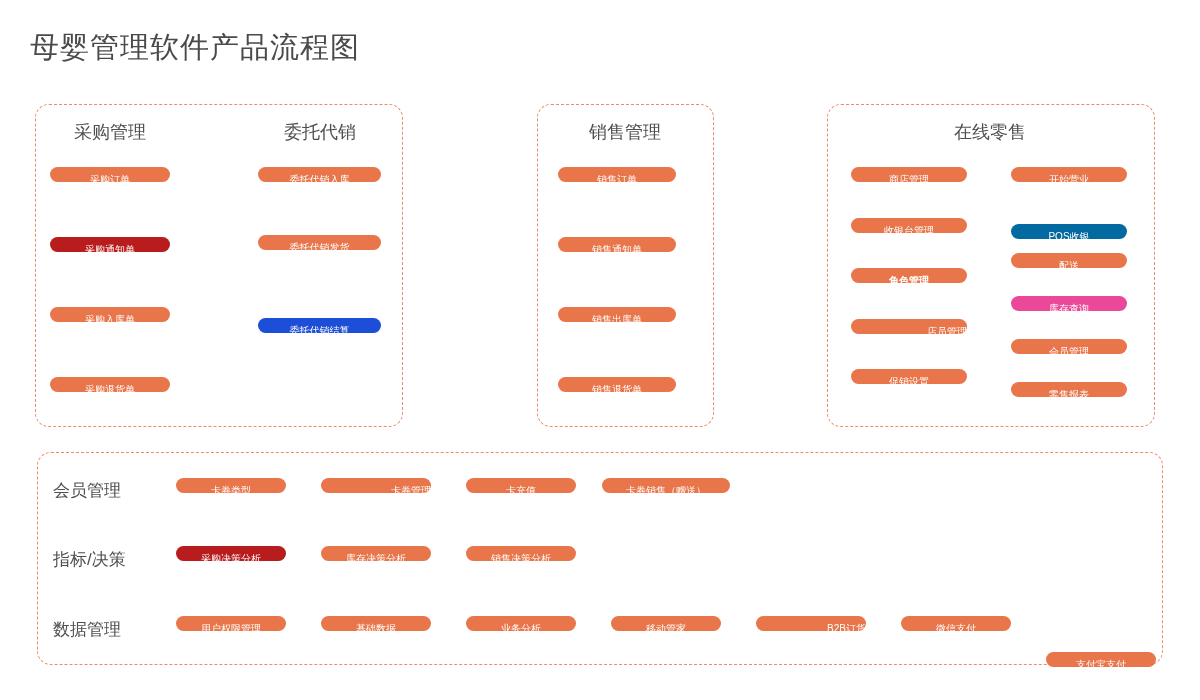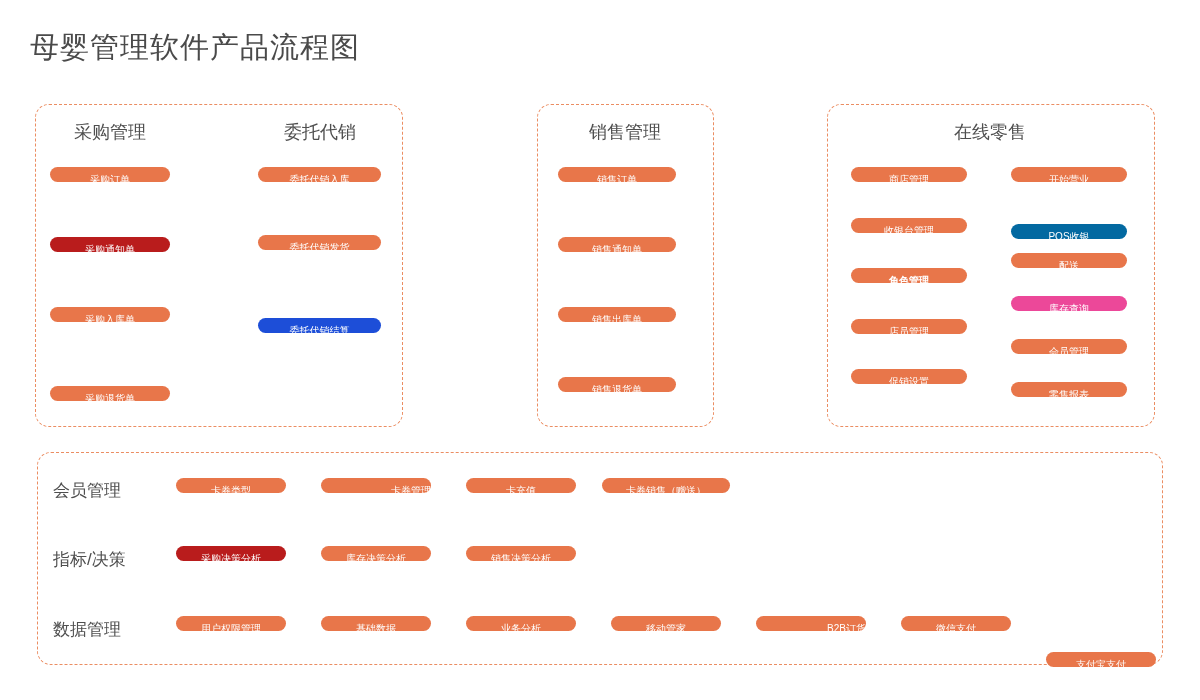--- a/index.html
+++ b/index.html
@@ -71,37 +71,37 @@
 <div id="canvas">
 
   <div class="page-title">母婴管理软件产品流程图</div>
 
   <div id="panels-root">
       <div class="panel" style="left: 35px; top: 104px; width: 368px; height: 323px;"></div>
       <div class="panel-title" style="left: 50px; top: 120px; width: 120px;">采购管理</div>
       <div class="pill" style="left: 50px; top: 167px; width: 120px; background: rgb(232, 118, 74);">采购订单</div>
       <div class="pill" style="left: 50px; top: 237px; width: 120px; background: #b91c1c;">采购通知单</div>
       <div class="pill" style="left: 50px; top: 307px; width: 120px; background: rgb(232, 118, 74);">采购入库单</div>
-      <div class="pill" style="left: 50px; top: 377px; width: 120px; background: rgb(232, 118, 74); margin-top: 9px;">采购退货单</div>
+      <div class="pill" style="left: 50px; top: 377px; width: 120px; background: rgb(232, 118, 74);">采购退货单</div>
       <div class="panel-title" style="left: 260px; top: 120px; width: 120px;">委托代销</div>
       <div class="pill" style="left: 258px; top: 167px; width: 123px; background: rgb(232, 118, 74);">委托代销入库</div>
       <div class="pill" style="left: 258px; top: 235px; width: 123px; background: rgb(232, 118, 74);">委托代销发货</div>
       <div class="pill" style="left: 258px; top: 318px; width: 123px; background: #1d4ed8;">委托代销结算</div>
       <div class="panel" style="left: 537px; top: 104px; width: 177px; height: 323px;"></div>
       <div class="panel-title" style="left: 565px; top: 120px; width: 120px;">销售管理</div>
       <div class="pill" style="left: 558px; top: 167px; width: 118px; background: rgb(232, 118, 74);">销售订单</div>
       <div class="pill" style="left: 558px; top: 237px; width: 118px; background: rgb(232, 118, 74);">销售通知单</div>
       <div class="pill" style="left: 558px; top: 307px; width: 118px; background: rgb(232, 118, 74);">销售出库单</div>
       <div class="pill" style="left: 558px; top: 377px; width: 118px; background: rgb(232, 118, 74);">销售退货单</div>
       <div class="panel" style="left: 827px; top: 104px; width: 328px; height: 323px;"></div>
       <div class="panel-title" style="left: 930px; top: 120px; width: 120px;">在线零售</div>
       <div class="pill" style="left: 851px; top: 167px; width: 116px; background: rgb(232, 118, 74);">商店管理</div>
       <div class="pill" style="left: 851px; top: 217.5px; width: 116px; background: rgb(232, 118, 74);">收银台管理</div>
       <div class="pill" style="left: 851px; top: 268px; width: 116px; background: rgb(232, 118, 74); font-weight: bold;">角色管理</div>
-      <div class="pill" style="left: 851px; top: 318.5px; width: 116px; background: rgb(232, 118, 74);">店员管理</div>
+      <div class="pill" style="left: 851px; top: 318.5px; width: 116px; background: rgb(232, 118, 74); text-align: right;">店员管理</div>
       <div class="pill" style="left: 851px; top: 369px; width: 116px; background: rgb(232, 118, 74);">促销设置</div>
       <div class="pill" style="left: 1011px; top: 167px; width: 116px; background: rgb(232, 118, 74);">开始营业</div>
       <div class="pill" style="left: 1011px; top: 224px; width: 116px; background: #0369a1;">POS收银</div>
       <div class="pill" style="left: 1011px; top: 253px; width: 116px; background: rgb(232, 118, 74);">配送</div>
       <div class="pill" style="left: 1011px; top: 296px; width: 116px; background: #ec4899;">库存查询</div>
       <div class="pill" style="left: 1011px; top: 339px; width: 116px; background: rgb(232, 118, 74);">会员管理</div>
       <div class="pill" style="left: 1011px; top: 382px; width: 116px; background: rgb(232, 118, 74);">零售报表</div>
     </div>
   <div id="bottom-root">
       <div class="panel" style="left: 37px; top: 452px; width: 1126px; height: 213px;"></div>

